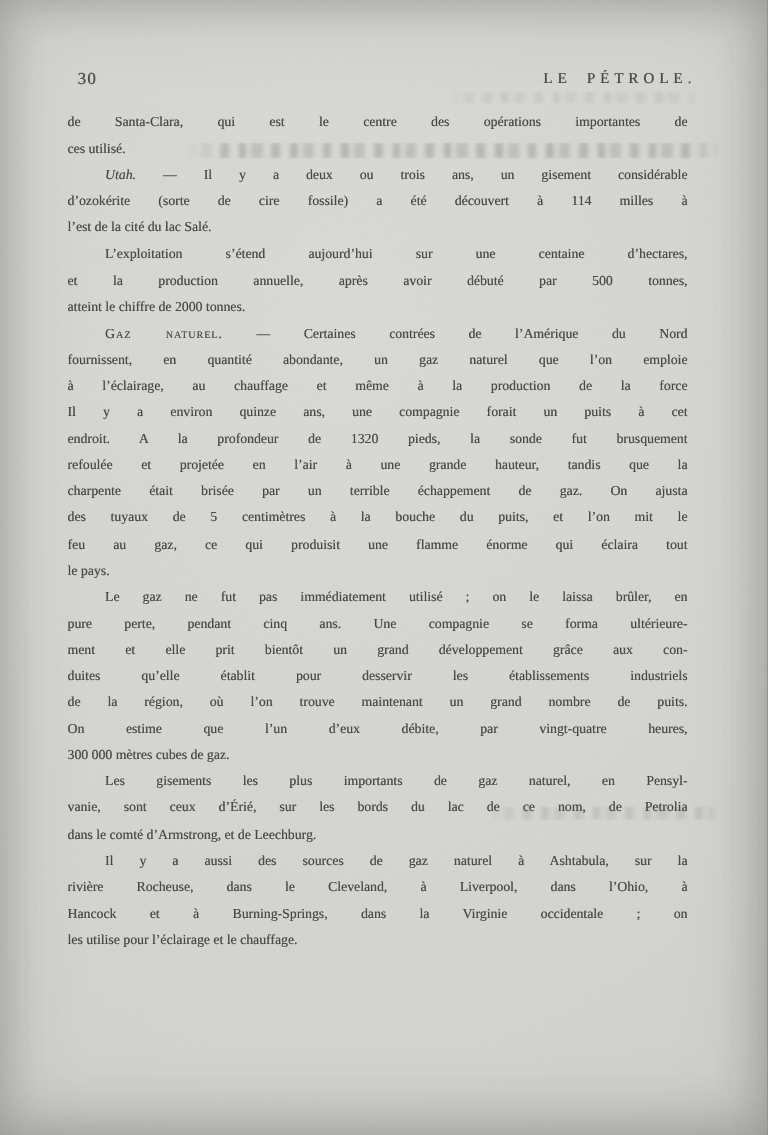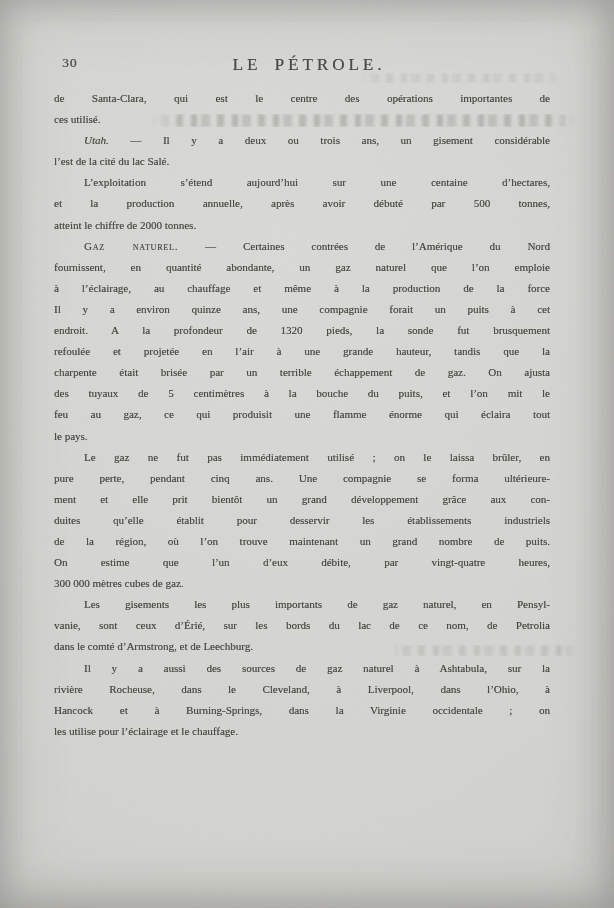--- a/index.html
+++ b/index.html
@@ -31,22 +31,22 @@
     top: 2px;
     font-size: 13.5px;
     letter-spacing: 1px;
     text-shadow: 0.4px 0 0 rgba(75,74,70,0.6);
   }
   .running-title {
     position: absolute;
     left: 0;
     right: 0;
     top: 2px;
-    text-align: center;
-    font-size: 17px;
+    text-align: right;
+    font-size: 12px;
     letter-spacing: 4px;
     word-spacing: 5px;
     text-shadow: 0.4px 0 0 rgba(75,74,70,0.6);
   }
   .textblock {
     position: absolute;
     left: 54px;
     top: 88px;
     width: 496px;
     font-size: 11px;
@@ -118,20 +118,21 @@
 
   <div class="textblock">
 
     <div class="para">
       <div class="line">de Santa-Clara, qui est le centre des opérations importantes de</div>
       <div class="line plast">ces utilisé.</div>
     </div>
 
     <div class="para">
       <div class="line findent"><span class="lead-italic">Utah.</span><span> — Il y a deux ou trois ans, un gisement considérable</span></div>
+      <div class="line">d’ozokérite (sorte de cire fossile) a été découvert à 114 milles à</div>
       <div class="line plast">l’est de la cité du lac Salé.</div>
     </div>
 
     <div class="para">
       <div class="line findent">L’exploitation s’étend aujourd’hui sur une centaine d’hectares,</div>
       <div class="line">et la production annuelle, après avoir débuté par 500 tonnes,</div>
       <div class="line plast">atteint le chiffre de 2000 tonnes.</div>
     </div>
 
     <div class="para">

